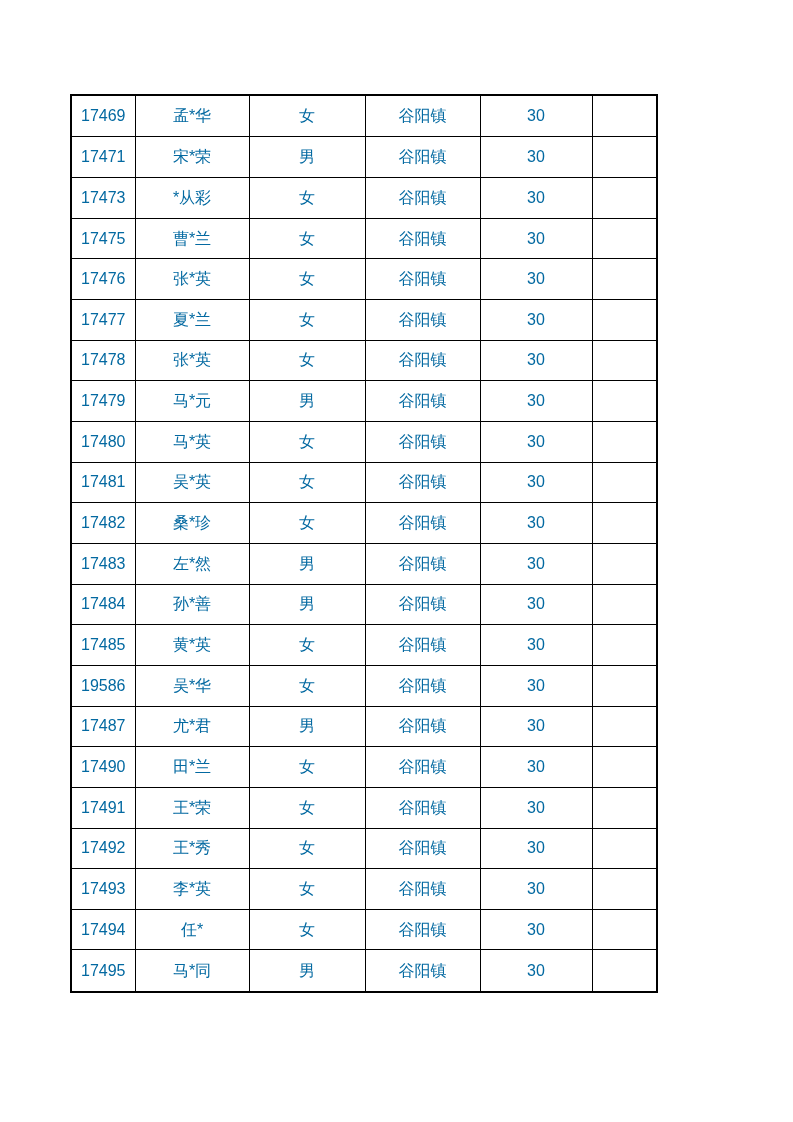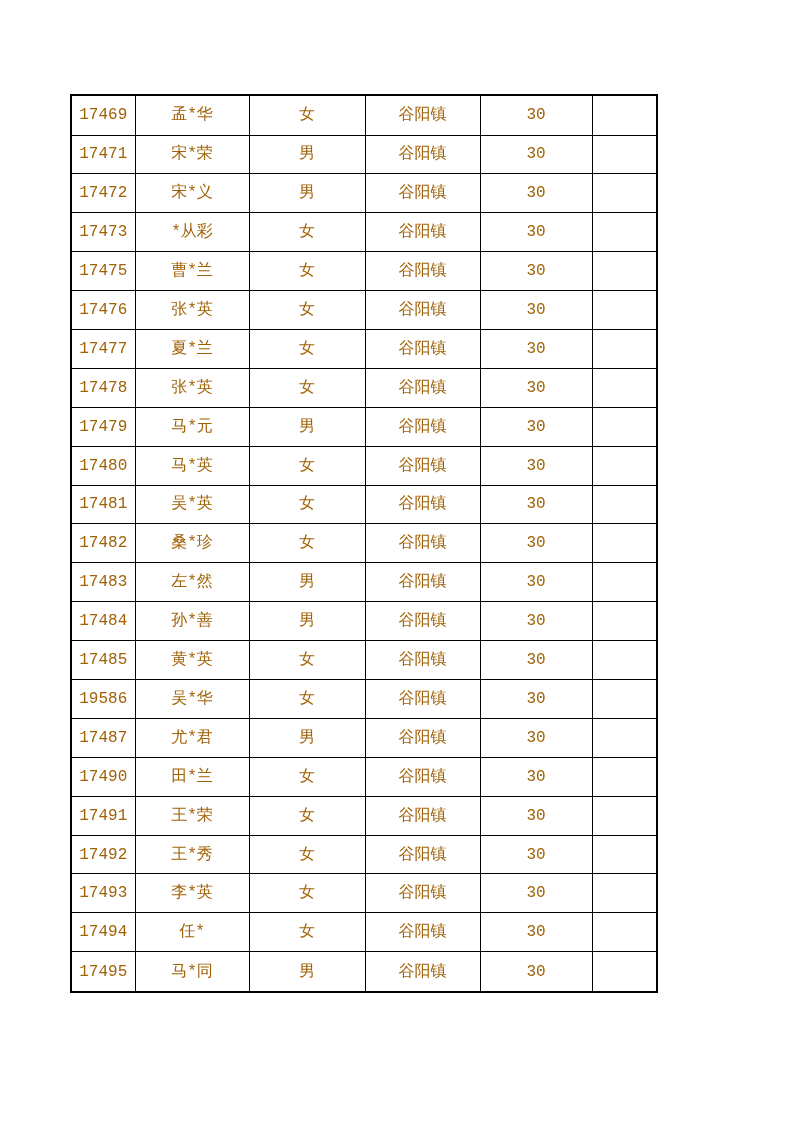--- a/index.html
+++ b/index.html
@@ -6,22 +6,22 @@
     margin: 0;
     padding: 0;
     background: #ffffff;
   }
   .sheet {
     position: relative;
     width: 793px;
     height: 1122px;
     background: #ffffff;
     overflow: hidden;
-    font-family: Liberation Mono, monospace;
-    color: #a16207;
+    font-family: Liberation Sans, sans-serif;
+    color: #0369a1;
   }
   table.roster {
     position: absolute;
     left: 70px;
     top: 94px;
     width: 588px;
     height: 899px;
     border-collapse: collapse;
     table-layout: fixed;
     border: 2px solid #000000;
@@ -67,28 +67,20 @@
         </tr>
         <tr>
           <td>17471</td>
           <td>宋*荣</td>
           <td>男</td>
           <td>谷阳镇</td>
           <td>30</td>
           <td></td>
         </tr>
         <tr>
-          <td>17472</td>
-          <td>宋*义</td>
-          <td>男</td>
-          <td>谷阳镇</td>
-          <td>30</td>
-          <td></td>
-        </tr>
-        <tr>
           <td>17473</td>
           <td>*从彩</td>
           <td>女</td>
           <td>谷阳镇</td>
           <td>30</td>
           <td></td>
         </tr>
         <tr>
           <td>17475</td>
           <td>曹*兰</td>

